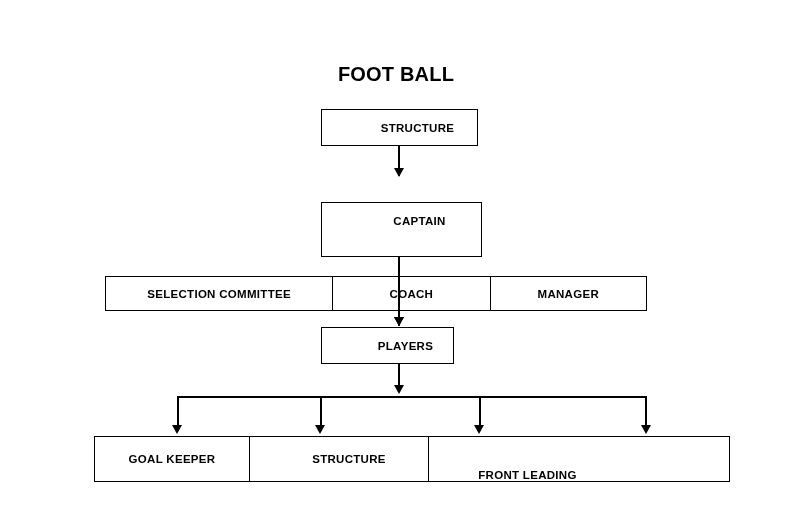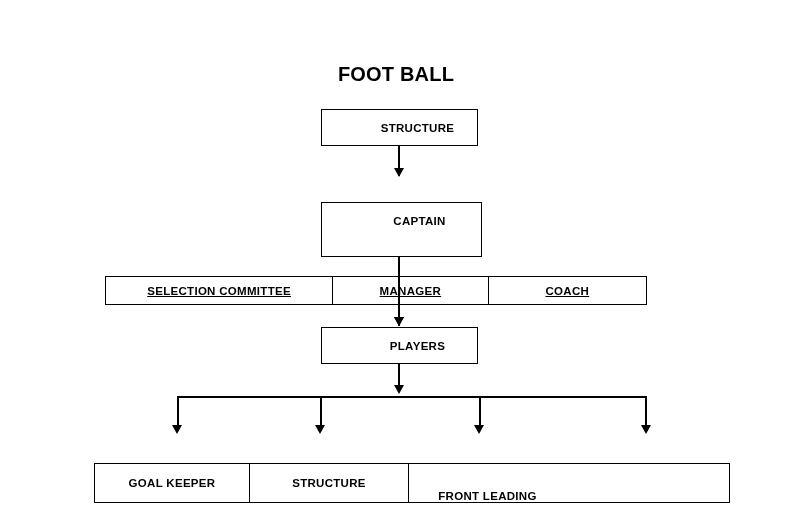--- a/index.html
+++ b/index.html
@@ -120,57 +120,57 @@
   <div class="vline" style="left:398.2px; top:146px; height:30px;"></div>
   <div class="arrowhead" style="left:393.5px; top:168px;"></div>
 
   <div class="box top-text" style="left:321px; top:202px; width:161px; height:55px;">
     <span class="lbl">CAPTAIN</span>
   </div>
 
   <div class="vline" style="left:398.2px; top:257px; height:69px;"></div>
   <div class="arrowhead" style="left:393.5px; top:317px;"></div>
 
-  <div class="rowbox" style="left:105px; top:276px; width:542px; height:29px;text-decoration:underline;">
+  <div class="rowbox" style="left:105px; top:276px; width:542px; height:35px;">
     <div class="cell" style="width:228px;">
       <span>SELECTION COMMITTEE</span>
     </div>
+    <div class="cell" style="width:158px;">
+      <span>COACH</span>
+    </div>
     <div class="cell" style="width:156px;">
       <span>MANAGER</span>
-    </div>
-    <div class="cell" style="width:158px;">
-      <span>COACH</span>
     </div>
   </div>
 
   <div class="vline" style="left:398.2px; top:276px; height:50px;"></div>
   <div class="arrowhead" style="left:393.5px; top:317px;"></div>
 
-  <div class="box centered" style="left:321px; top:327px; width:157px; height:37px;">
+  <div class="box centered" style="left:321px; top:327px; width:133px; height:37px;">
     <span class="lbl">PLAYERS</span>
   </div>
 
   <div class="vline" style="left:398.2px; top:364px; height:26px;"></div>
   <div class="arrowhead" style="left:393.5px; top:385px;"></div>
 
   <div class="hline" style="left:177px; top:396px; width:470px;"></div>
 
   <div class="vline" style="left:177px; top:396px; height:32px;"></div>
   <div class="arrowhead" style="left:172.3px; top:425px;"></div>
 
   <div class="vline" style="left:320px; top:396px; height:32px;"></div>
   <div class="arrowhead" style="left:315.3px; top:425px;"></div>
 
   <div class="vline" style="left:479px; top:396px; height:32px;"></div>
   <div class="arrowhead" style="left:474.3px; top:425px;"></div>
 
   <div class="vline" style="left:645.4px; top:396px; height:32px;"></div>
   <div class="arrowhead" style="left:640.7px; top:425px;"></div>
 
-  <div class="rowbox" style="left:94px; top:463px; width:636px; height:40px;">
+  <div class="rowbox" style="left:94px; top:436px; width:636px; height:46px;gap:20px;">
     <div class="cell" style="width:155px;">
       <span>GOAL KEEPER</span>
     </div>
     <div class="cell" style="width:159px;">
       <span>STRUCTURE</span>
     </div>
     <div class="cell" style="width:157px;align-items:flex-end;">
       <span>FRONT LEADING</span>
     </div>
   </div>

